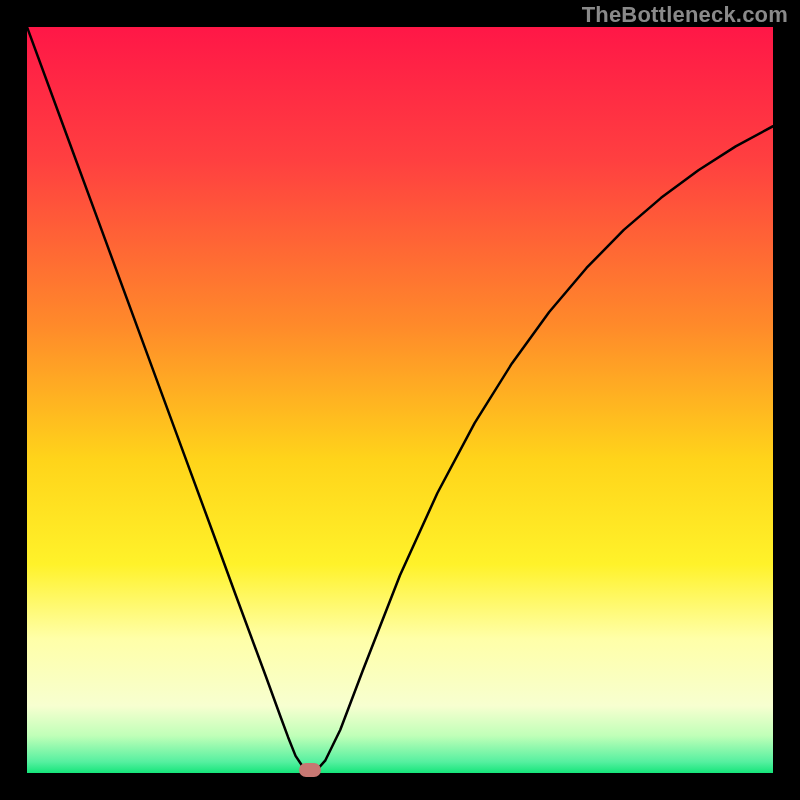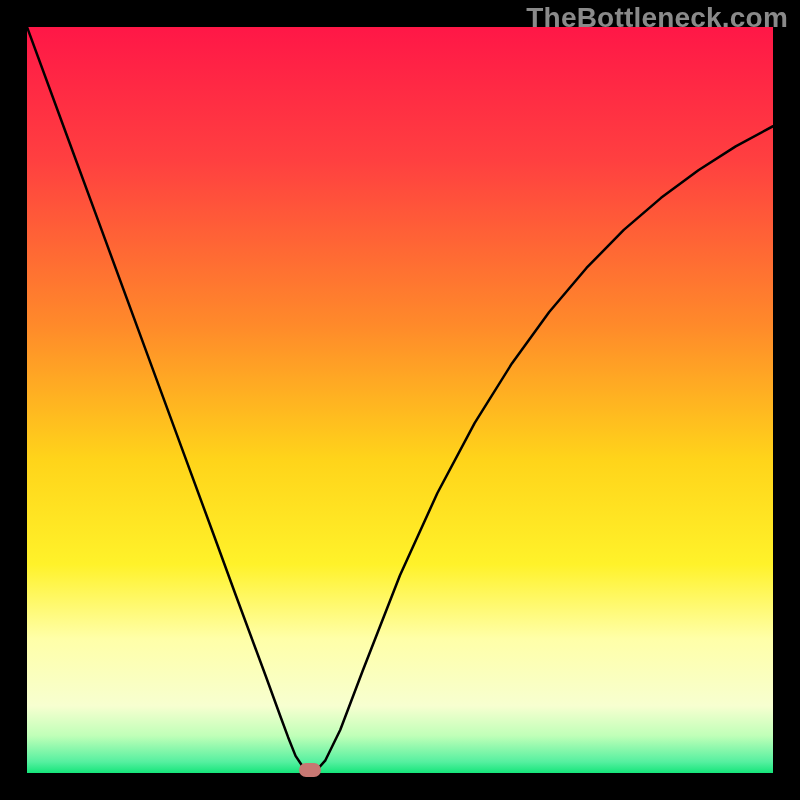--- a/index.html
+++ b/index.html
@@ -44,21 +44,21 @@
     width: 22px;
     height: 14px;
     border-radius: 10px;
     transform: translate(-50%, -50%);
   }
   .watermark {
     position: absolute;
     top: 2px;
     right: 12px;
     font-family: Arial, Helvetica, sans-serif;
-    font-size: 28px;
+    font-size: 22px;
     font-weight: 600;
     color: #8a8a8a;
     letter-spacing: 0.2px;
   }
 </style>
 </head>
 <body>
 
 <div class="frame">
   <div class="plot-area">

